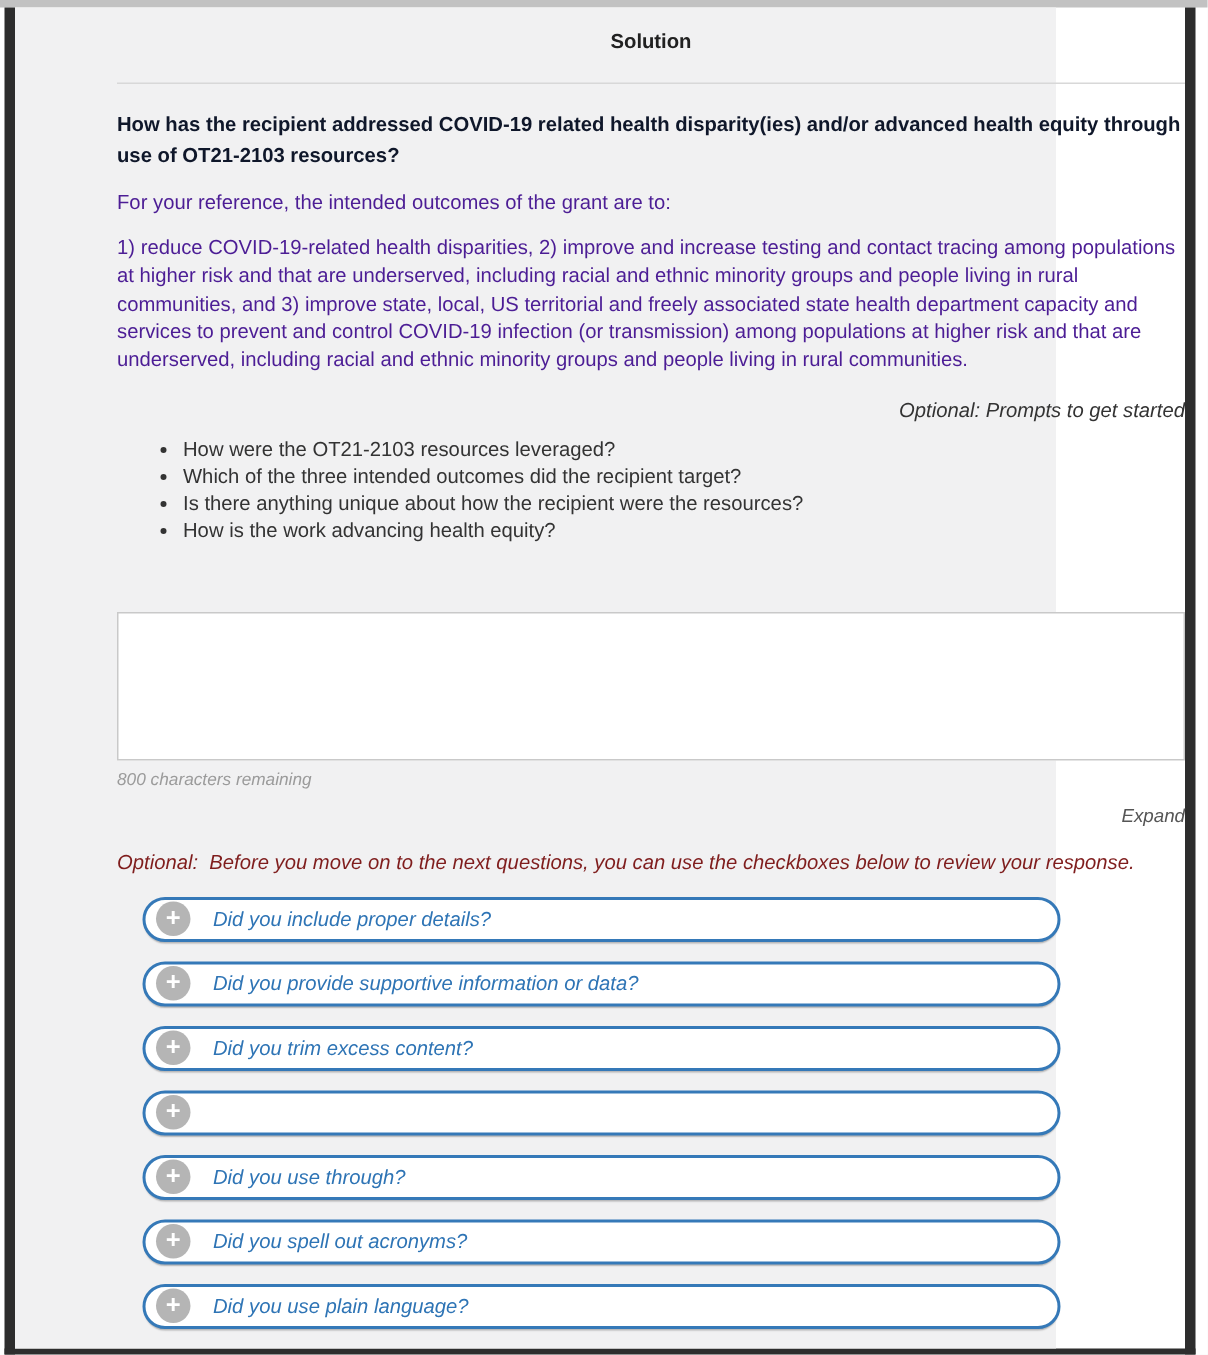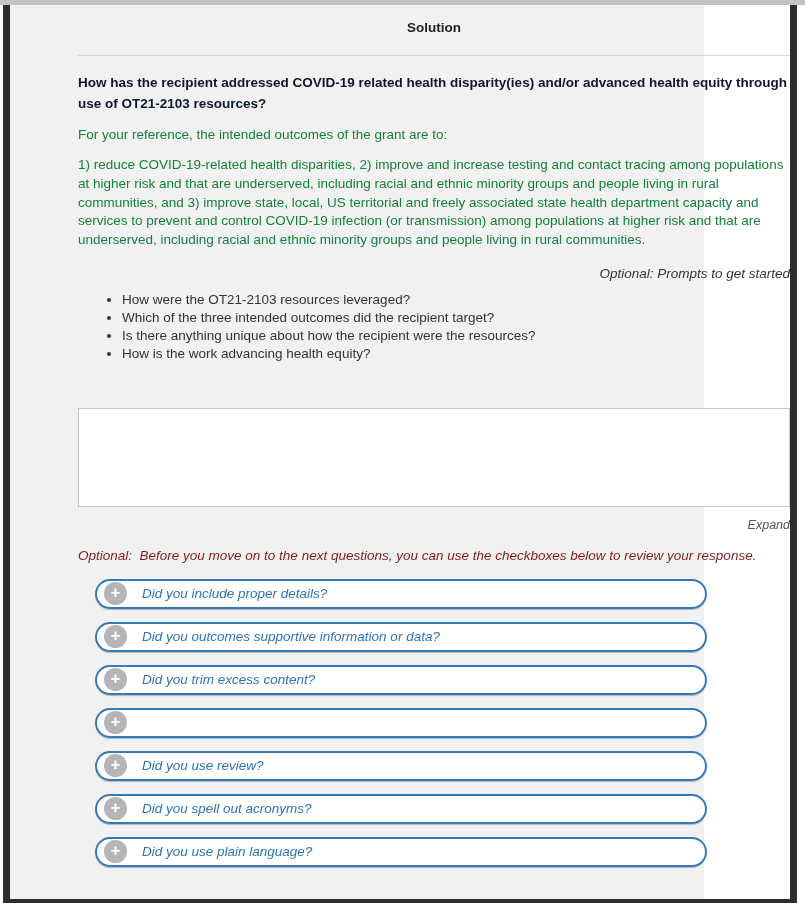--- a/index.html
+++ b/index.html
@@ -37,21 +37,21 @@
     border-top: 1px solid #d8d8d8;
     width: 712px;
   }
   .question {
     margin-top: 17px;
     font-weight: bold;
     font-size: 13.5px;
     color: #0f172a;
     line-height: 1.55;
   }
-  .para { margin-top: 11px; line-height: 1.4; color: #15803d; }
+  .para { margin-top: 11px; line-height: 1.4; color: #4c1d95; }
   .prompts-label { margin-top: 16px; font-style: italic; color: #333333; text-align: right; }
   ul.prompt-list { margin-top: 10px; padding-left: 44px; }
   ul.prompt-list li { line-height: 1.34; color: #333333; }
 
   .response-box {
     display: block;
     margin-top: 44px;
     width: 712px; height: 99px;
     background: #ffffff;
     border: 1px solid #c9c9c9;
@@ -131,46 +131,47 @@
     <div class="prompts-label">Optional: Prompts to get started</div>
     <ul class="prompt-list">
 
     <li>How were the OT21-2103 resources leveraged?</li>
         <li>Which of the three intended outcomes did the recipient target?</li>
         <li>Is there anything unique about how the recipient were the resources?</li>
         <li>How is the work advancing health equity?</li>
       </ul>
 
     <textarea class="response-box" style=""></textarea>
+    <div class="chars-remaining">800 characters remaining</div>
     <div class="expand-row">
       <a class="expand-link">Expand</a>
     </div>
 
     <div class="review-instruction">Optional:&nbsp; Before you move on to the next questions, you can use the checkboxes below to review your response.</div>
 
     <div class="pill-list">
 
     <div class="pill">
         <span class="plus">+</span>
         <span class="pill-label">Did you include proper details?</span>
       </div>
         <div class="pill">
         <span class="plus">+</span>
-        <span class="pill-label">Did you outcomes supportive information or data?</span>
+        <span class="pill-label">Did you provide supportive information or data?</span>
       </div>
         <div class="pill">
         <span class="plus">+</span>
         <span class="pill-label">Did you trim excess content?</span>
       </div>
         <div class="pill">
         <span class="plus">+</span>
       </div>
         <div class="pill">
         <span class="plus">+</span>
-        <span class="pill-label">Did you use review?</span>
+        <span class="pill-label">Did you use through?</span>
       </div>
         <div class="pill">
         <span class="plus">+</span>
         <span class="pill-label">Did you spell out acronyms?</span>
       </div>
         <div class="pill">
         <span class="plus">+</span>
         <span class="pill-label">Did you use plain language?</span>
       </div>
       </div>

